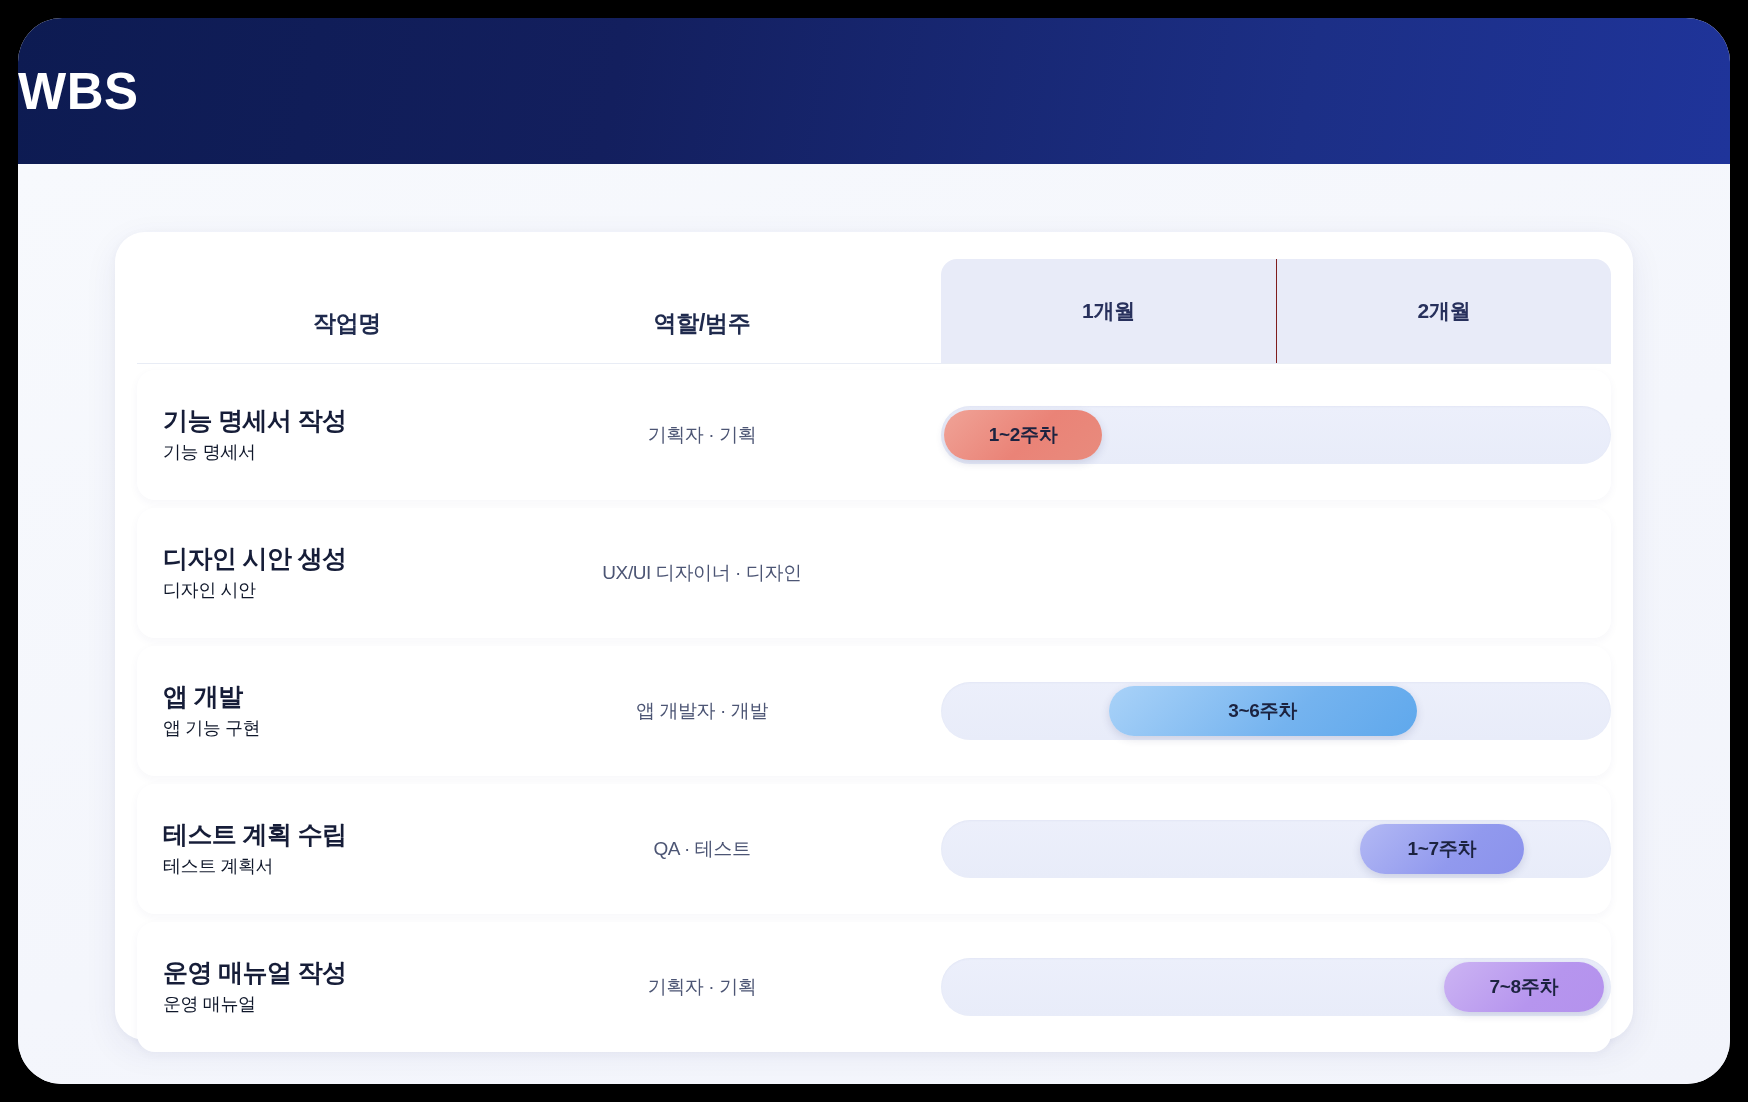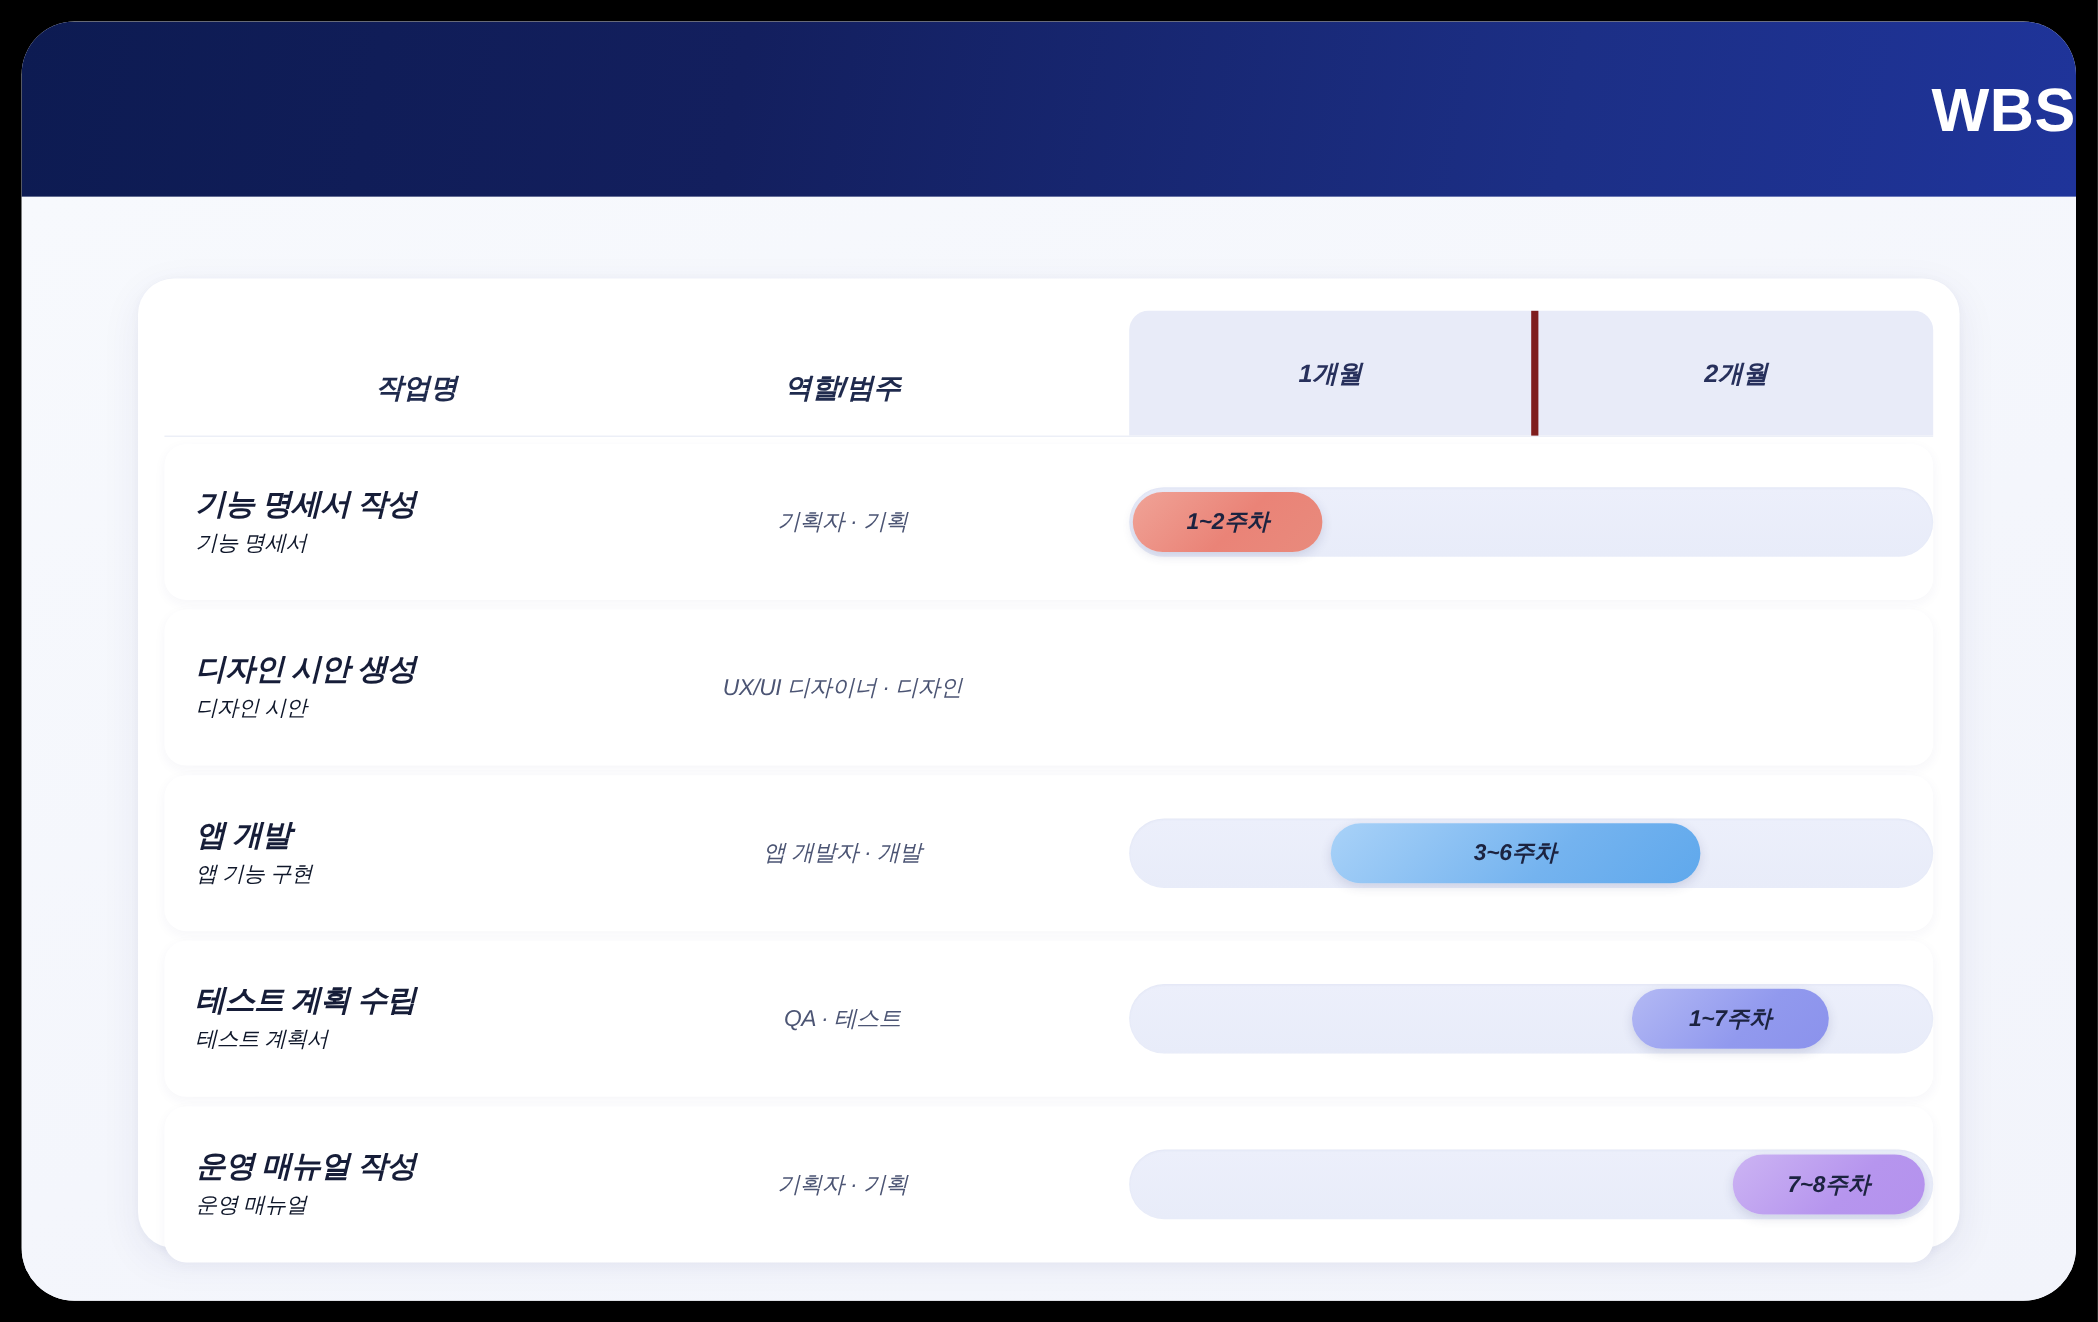--- a/index.html
+++ b/index.html
@@ -25,38 +25,37 @@
     flex-direction: column;
   }
 
   
   .app-header {
     height: 146px;
     flex: 0 0 146px;
     background: linear-gradient(100deg, #0d1b52 0%, #131f5e 35%, #1c2f86 75%, #1f349a 100%);
     display: flex;
     align-items: center;
-    justify-content: flex-end;
+    justify-content: flex-start;
   }
   .app-title {
     color: #ffffff;
     font-size: 51px;
     font-weight: 700;
     letter-spacing: 0.5px;
     line-height: 1;
   }
 
   
   .app-body {
     flex: 1 1 auto;
     background: linear-gradient(160deg, #f7f9fd 0%, #f4f6fc 55%, #f2f4fb 100%);
     padding: 68px 0 0 0;
     display: flex;
     justify-content: center;
-    font-style: italic;
   }
 
   .wbs-card {
     width: 1518px;
     height: 808px;
     background: #ffffff;
     border-radius: 30px;
     box-shadow: 0 10px 34px rgba(38, 48, 110, 0.07),
                 0 2px 8px rgba(38, 48, 110, 0.04);
     padding: 0 22px;
@@ -110,21 +109,21 @@
     flex: 1 1 50%;
     display: flex;
     align-items: center;
     justify-content: center;
     font-size: 21px;
     font-weight: 700;
     color: #27305c;
     letter-spacing: -0.3px;
   }
   .month-cell + .month-cell {
-    border-left: 6px solid #7f1d1d;
+    border-left: 1px solid #7f1d1d;
   }
 
   
   .table-rows {
     flex: 1 1 auto;
     display: flex;
     flex-direction: column;
     justify-content: flex-start;
     padding-top: 6px;
   }

